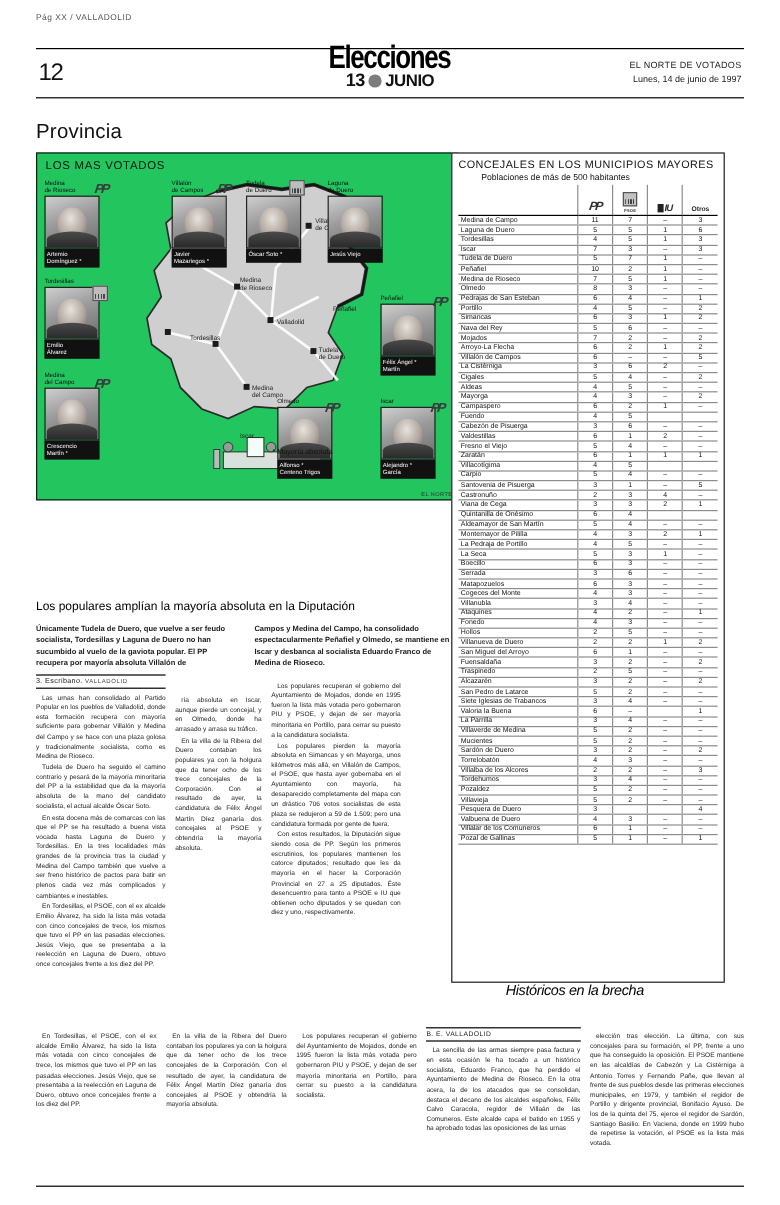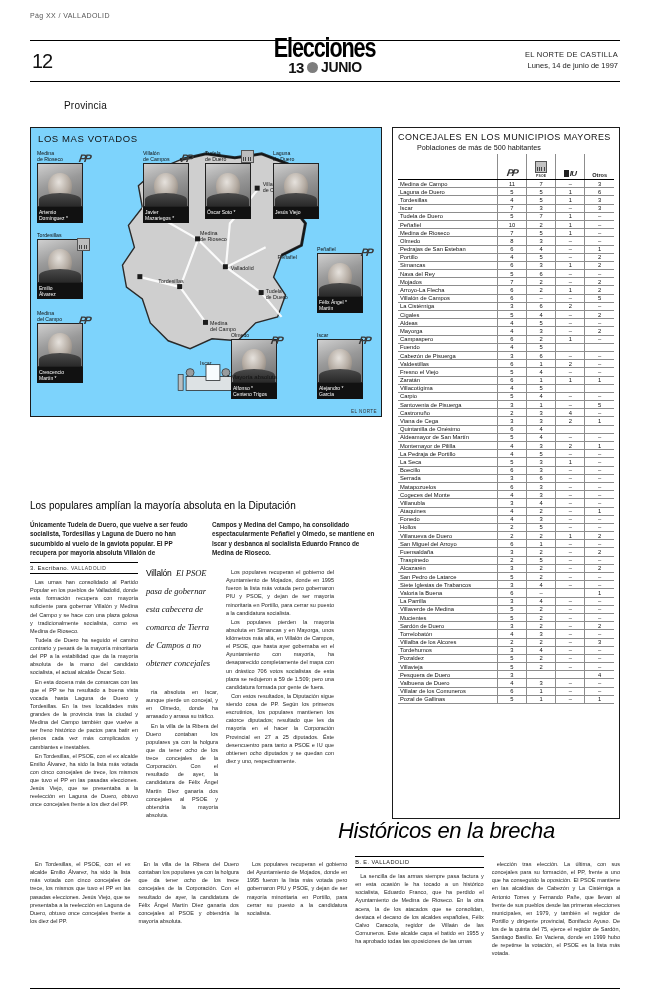--- a/index.html
+++ b/index.html
@@ -48,27 +48,27 @@
   }
   .eleccion-sub .num{ font-size:15px; }
   .eleccion-sub .dot{
     width:11px;height:11px;border-radius:50%;
     background:#7d7d7d; display:inline-block;
   }
 
   
   .section-title{
     position:absolute; left:30px; top:100px;
-    font-size:10px; font-weight:400; letter-spacing:.2px;margin-left:34px;
+    font-size:17px; font-weight:400; letter-spacing:.2px;
   }
 
   
   .info-box{
     position:absolute; left:30px; top:127px; width:352px; height:290px;
-    border:1px solid #1b1b1b; background:#7dd3fc; overflow:hidden;
+    border:1px solid #1b1b1b; background:#22c55e; overflow:hidden;
   }
   .info-title{
     position:absolute; left:7px; top:5px;
     font-size:9.5px; letter-spacing:.6px; color:#111;
     z-index:6;
   }
   .map-bg{ position:absolute; inset:0; }
   .elnorte-tag{
     position:absolute; right:4px; bottom:2px; font-size:4.6px; color:#333; letter-spacing:.4px; z-index:7;
   }
@@ -159,21 +159,21 @@
   .pq-key{
     font-size:8.5px; font-weight:400; color:#000; letter-spacing:-.2px;
   }
   .pq-text{
     font-family:"Liberation Serif", serif;
     font-style:italic; font-size:8.5px; line-height:1.3; color:#111;
   }
 
   
   .tbl-panel{
-    position:absolute; left:392px; top:127px; width:228px; height:692px;
+    position:absolute; left:376px; top:127px; width:228px; height:692px;
     border:1px solid #1b1b1b; background:#fff; padding:4px 5px 6px 5px;
   }
   .tbl-title{ font-size:9px; letter-spacing:.4px; color:#111; }
   .tbl-sub{ font-size:7.2px; color:#111; margin-top:.5px; margin-bottom:2px;padding-left:19px; }
   table.concejales{
     width:100%; border-collapse:collapse; table-layout:fixed;
   }
   table.concejales th, table.concejales td{
     font-size:5.8px; color:#111; padding:.6px 1px;
   }
@@ -193,21 +193,21 @@
   .hd-psoe{ display:inline-block;width:12px;height:12px;background:#c2c2c2;border:.5px solid #555;position:relative;}
   .hd-psoe:after{content:"";position:absolute;left:1px;right:1px;bottom:1px;height:3.5px;background:repeating-linear-gradient(90deg,#444 0 1px,transparent 1px 2.2px);}
   .hd-psoe-lbl{display:block;font-size:3.4px;letter-spacing:.2px;color:#333;margin-top:.5px;}
   .hd-iu{ display:inline-block;font-size:8px;font-weight:700;font-style:italic;color:#2e2e2e;letter-spacing:-.8px;}
   .hd-iu .sq{display:inline-block;width:5px;height:7px;background:#222;vertical-align:-1px;margin-right:.5px;}
   .hd-otros{ font-size:5.6px; color:#222; }
 
   
   .bottom-head{
     position:absolute; left:338px; top:818px; width:282px;
-    font-style:italic; font-size:22px; color:#000;
+    text-align:center; font-style:italic; font-size:12px; color:#000;
     letter-spacing:-.3px;
   }
   .hr-bot{
     position:absolute; left:30px; top:988px; width:590px;
     border-top:1px solid #000;
   }
   .botzone{
     position:absolute; left:30px; top:826px; width:590px; height:158px;
     display:flex; gap:8px;
   }
@@ -223,21 +223,21 @@
 </head>
 <body>
 
 <div class="page">
 
   <div class="slug">Pág XX / VALLADOLID</div>
 
   <div class="masthead">
     <div class="folio">12</div>
     <div class="mast-right">
-      <div class="nl">EL NORTE DE CASTILLA</div>
+      <div class="nl">EL NORTE DE VOTADOS</div>
       <div>Lunes, 14 de junio de 1997</div>
     </div>
   </div>
 
   <div class="eleccion-wrap">
     <div class="eleccion-word">Elecciones</div>
     <div class="eleccion-sub">
       <span class="num">13</span>
       <span class="dot"></span>
       <span>JUNIO</span>
@@ -386,24 +386,20 @@
         <span>3. Escribano.</span>
         <span class="city">VALLADOLID</span>
       </div>
       <p class="ptext">Las urnas han consolidado al Partido Popular en los pueblos de Valladolid, donde esta formación recupera con mayoría suficiente para gobernar Villalón y Medina del Campo y se hace con una plaza golosa y tradicionalmente socialista, como es Medina de Rioseco.</p>
       <p class="ptext">Tudela de Duero ha seguido el camino contrario y pesará de la mayoría minoritaria del PP a la estabilidad que da la mayoría absoluta de la mano del candidato socialista, el actual alcalde Óscar Soto.</p>
       <p class="ptext">En esta docena más de comarcas con las que el PP se ha resultado a buena vista vocada hasta Laguna de Duero y Tordesillas. En la tres localidades más grandes de la provincia tras la ciudad y Medina del Campo también que vuelve a ser freno histórico de pactos para batir en plenos cada vez más complicados y cambiantes e inestables.</p>
       <p class="ptext">En Tordesillas, el PSOE, con el ex alcalde Emilio Álvarez, ha sido la lista más votada con cinco concejales de trece, los mismos que tuvo el PP en las pasadas elecciones. Jesús Viejo, que se presentaba a la reelección en Laguna de Duero, obtuvo once concejales frente a los diez del PP.</p>
     </div>
 
     <div class="bcol mid">
-      <div class="pullquote">
-        <span class="pq-key">Villalón</span>
-        <span class="pq-text">El PSOE pasa de gobernar esta cabecera de comarca de Tierra de Campos a no obtener concejales</span>
-      </div>
       <p class="ptext" style="margin-top:18px">ría absoluta en Iscar, aunque pierde un concejal, y en Olmedo, donde ha arrasado y arrasa su tráfico.</p>
       <p class="ptext">En la villa de la Ribera del Duero contaban los populares ya con la holgura que da tener ocho de los trece concejales de la Corporación. Con el resultado de ayer, la candidatura de Félix Ángel Martín Díez ganaría dos concejales al PSOE y obtendría la mayoría absoluta.</p>
     </div>
 
     <div class="bcol">
       <p class="ptext" style="margin-top:6px">Los populares recuperan el gobierno del Ayuntamiento de Mojados, donde en 1995 fueron la lista más votada pero gobernaron PIU y PSOE, y dejan de ser mayoría minoritaria en Portillo, para cerrar su puesto a la candidatura socialista.</p>
       <p class="ptext">Los populares pierden la mayoría absoluta en Simancas y en Mayorga, unos kilómetros más allá, en Villalón de Campos, el PSOE, que hasta ayer gobernaba en el Ayuntamiento con mayoría, ha desaparecido completamente del mapa con un drástico 706 votos socialistas de esta plaza se redujeron a 59 de 1.509; pero una candidatura formada por gente de fuera.</p>
       <p class="ptext">Con estos resultados, la Diputación sigue siendo cosa de PP. Según los primeros escrutinios, los populares mantienen los catorce diputados; resultado que les da mayoría en el hacer la Corporación Provincial en 27 a 25 diputados. Éste desencuentro para tanto a PSOE e IU que obtienen ocho diputados y se quedan con diez y uno, respectivamente.</p>
     </div>
   </div>

